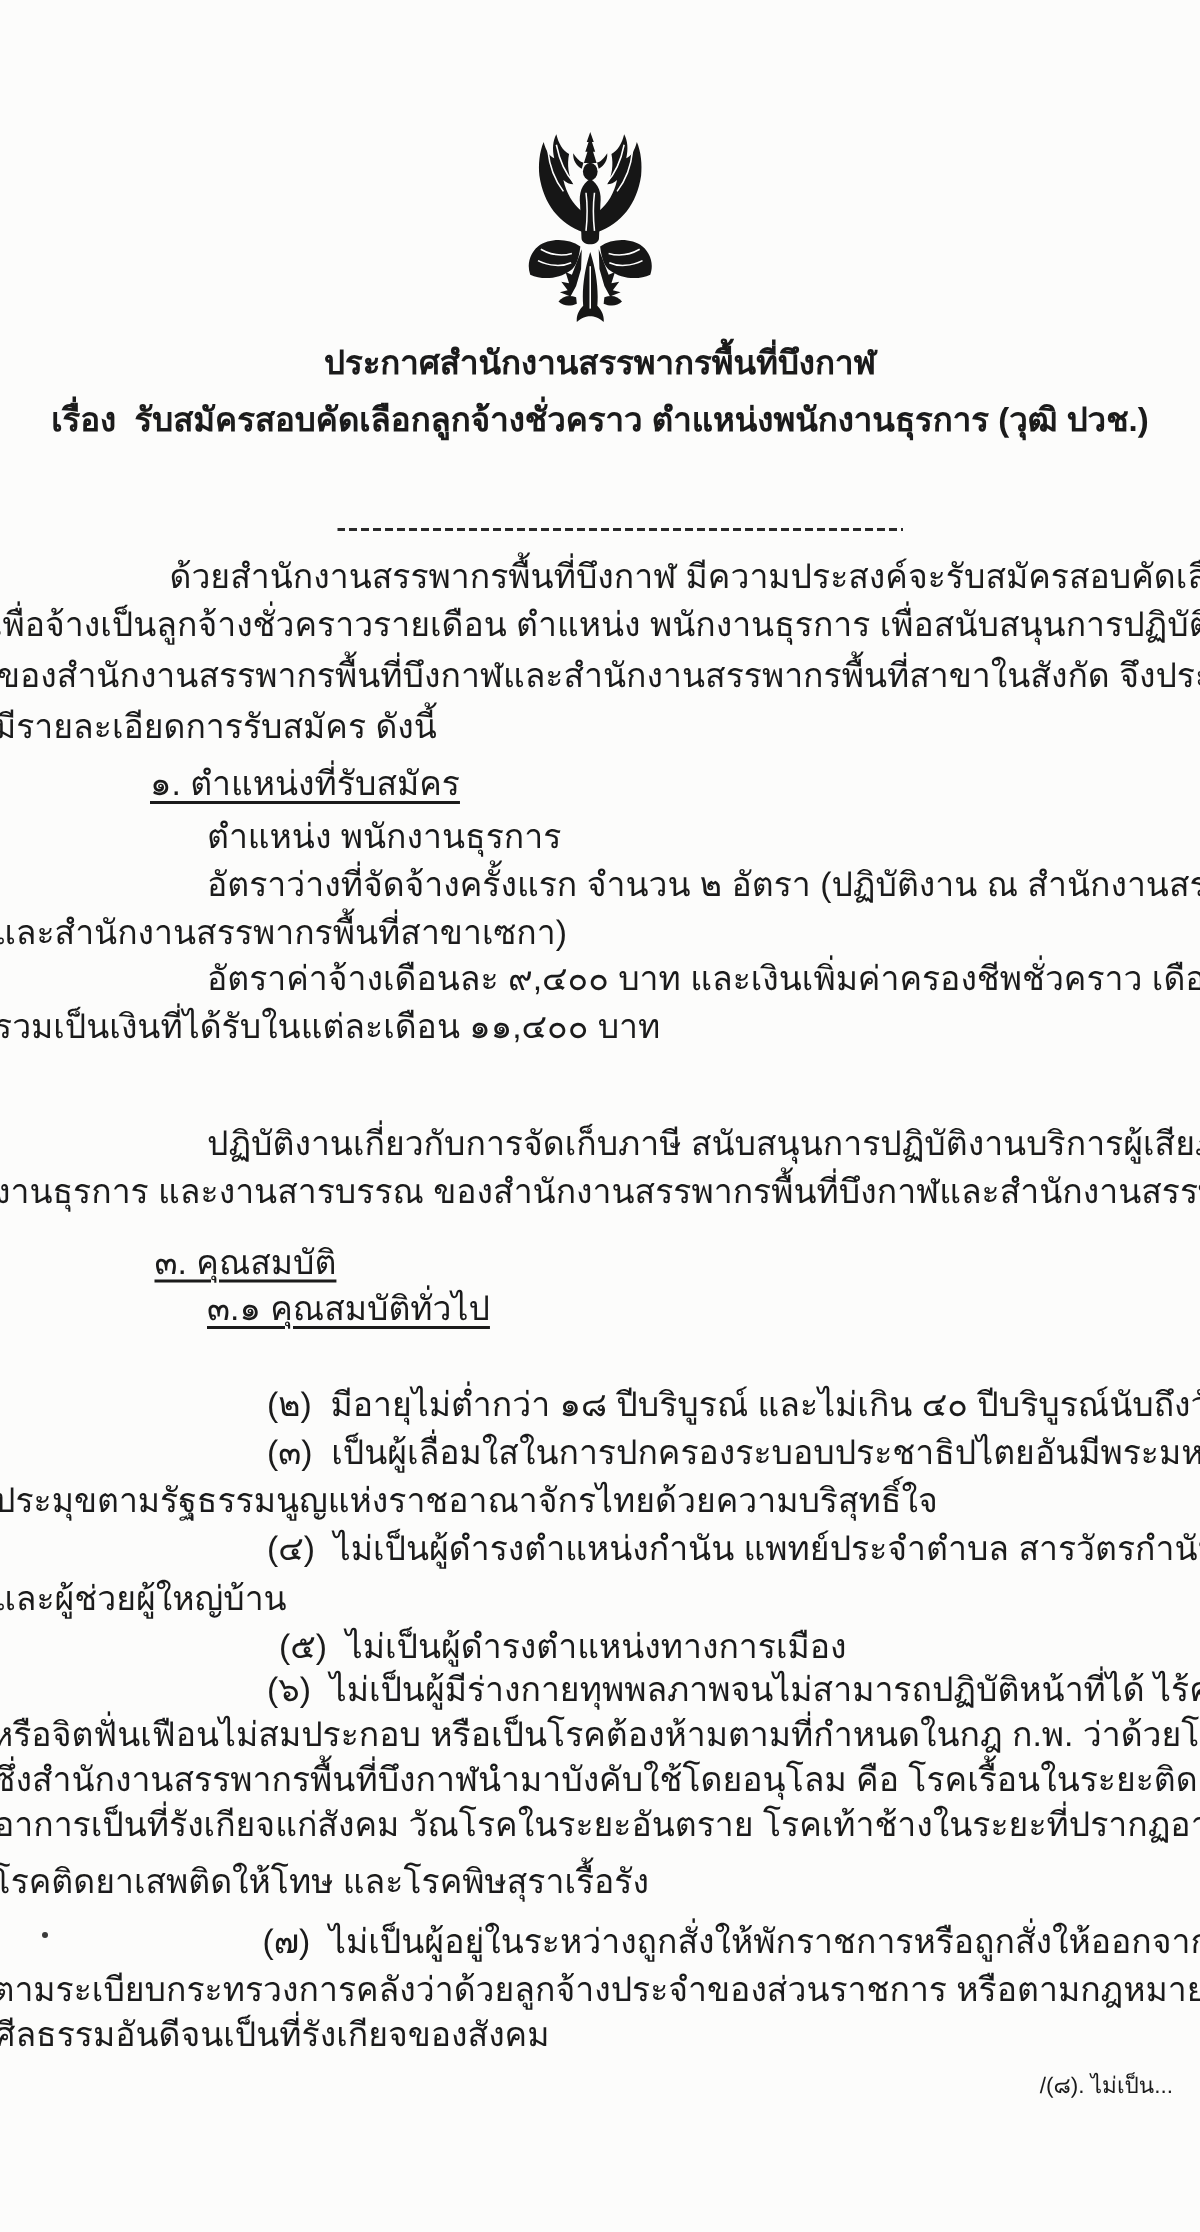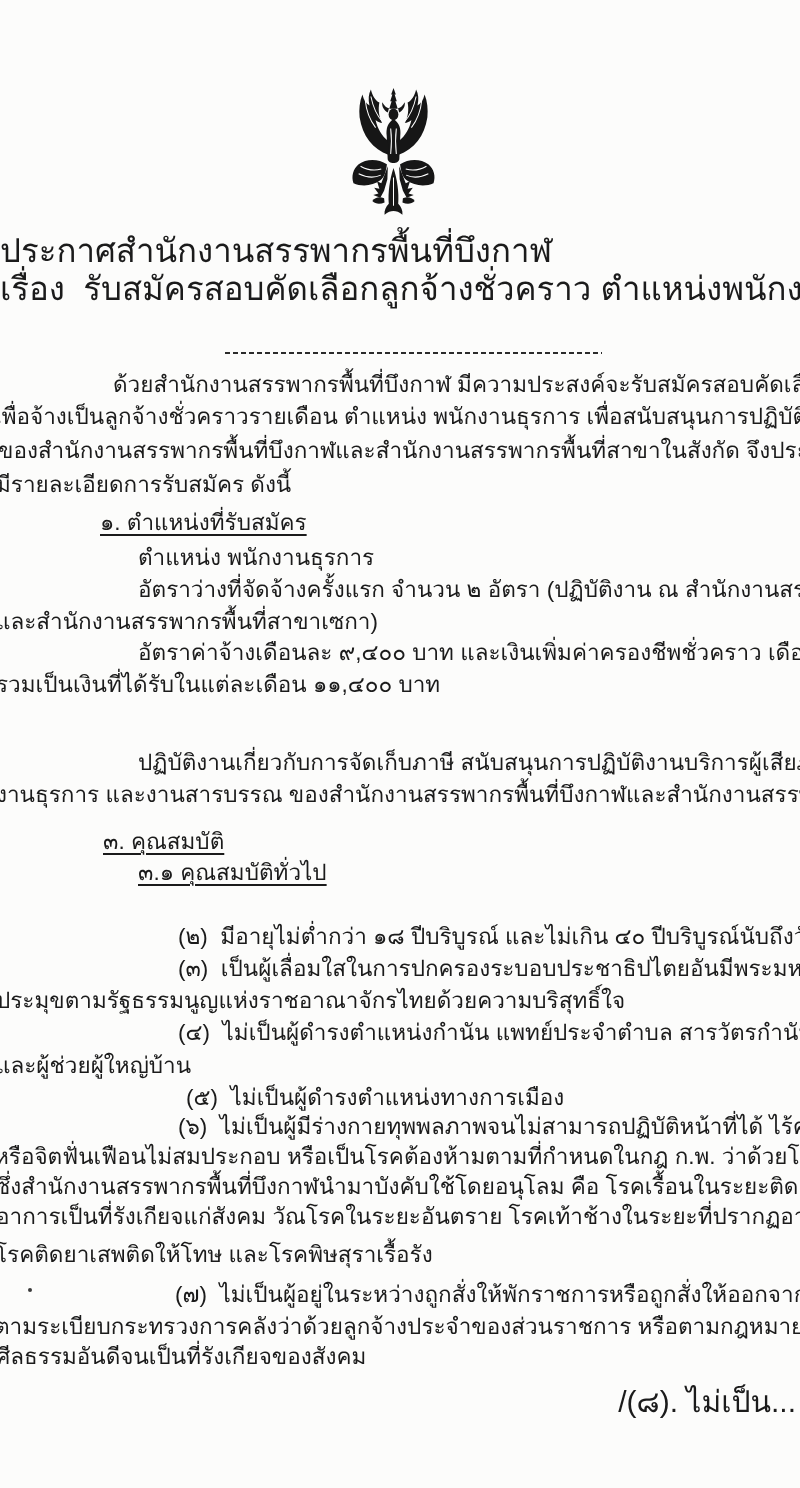--- a/index.html
+++ b/index.html
@@ -16,23 +16,23 @@
     position: absolute;
     left: 337px;
     top: 86px;
     width: 113px;
     height: 134px;
   }
   .title-line {
     position: absolute;
     left: 0;
     width: 100%;
-    text-align: left;
-    font-size: 33px;
-    font-weight: normal;
+    text-align: center;
+    font-size: 22px;
+    font-weight: bold;
     white-space: pre;
   }
   .line {
     position: absolute;
     font-size: 22.5px;
     line-height: 30px;
     white-space: pre;
   }
   .heading {
     font-weight: normal;
@@ -44,22 +44,22 @@
     position: absolute;
     top: 352px;
     left: 225px;
     width: 377px;
     height: 2px;
     background-image: repeating-linear-gradient(90deg, #2b2b2b 0 5px, transparent 5px 8px);
   }
   .footer-line {
     position: absolute;
     top: 1378px;
-    right: 4px;
-    font-size: 30px;
+    right: 18px;
+    font-size: 15px;
     white-space: pre;
   }
   .speck {
     position: absolute;
     left: 28px;
     top: 1288px;
     width: 4px;
     height: 4px;
     border-radius: 50%;
     background: #3a3a3a;

